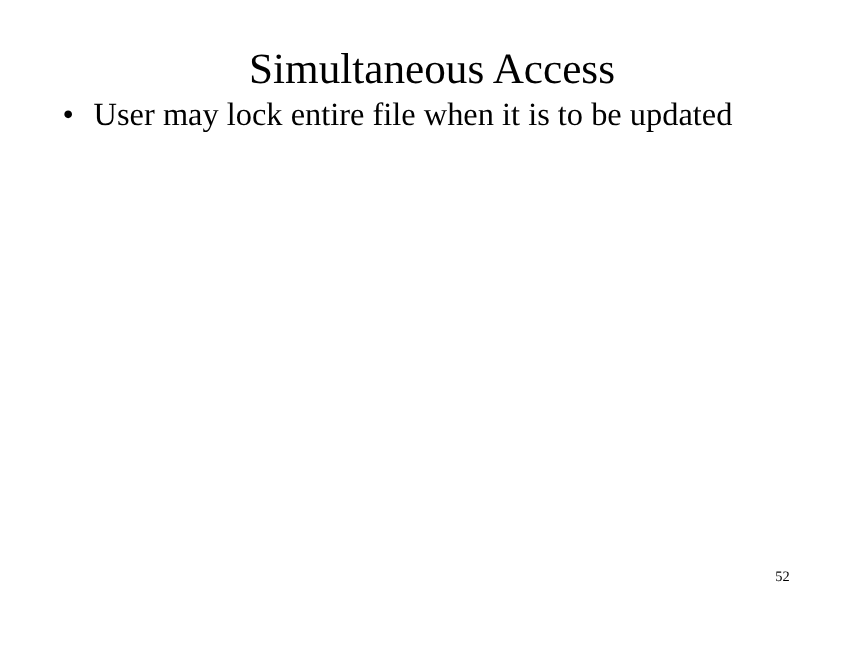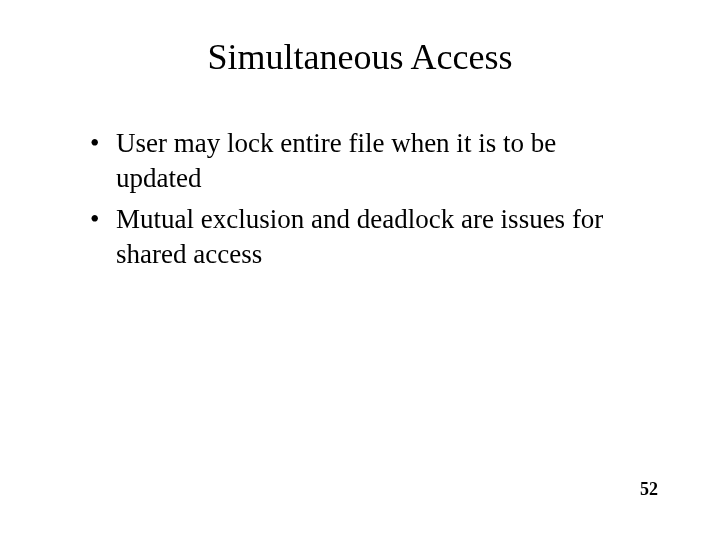--- a/index.html
+++ b/index.html
@@ -18,24 +18,23 @@
     }
     .slide {
       width: 100%;
       height: 100%;
       padding-top: 36px;
     }
     .title {
       text-align: center;
       font-size: 36px;
       font-weight: normal;
-      margin-bottom: 48px;
     }
     .content {
-      padding-left: 90px;
+      padding-left: 52px;
       padding-right: 80px;
     }
     ul {
       list-style: none;
     }
     li {
       font-size: 27px;
       line-height: 1.3;
       margin-bottom: 6px;
       position: relative;
@@ -43,31 +42,29 @@
     }
     li::before {
       content: "•";
       position: absolute;
       left: 0;
       top: 0;
       font-size: 27px;
     }
     .page-number {
       position: absolute;
-      bottom: 40px;
+      bottom: 52px;
       right: 62px;
-      font-size: 18px;
-      font-weight: bold;
+      font-size: 12px;
     }
   </style>
 </head>
 <body>
 
 <div class="slide">
   <h1 class="title">Simultaneous Access</h1>
   <div class="content">
     <ul>
       <li>User may lock entire file when it is to be updated</li>
-      <li>Mutual exclusion and deadlock are issues for shared access</li>
     </ul>
   </div>
   <div class="page-number">52</div>
 </div>
 
 </body></html>

